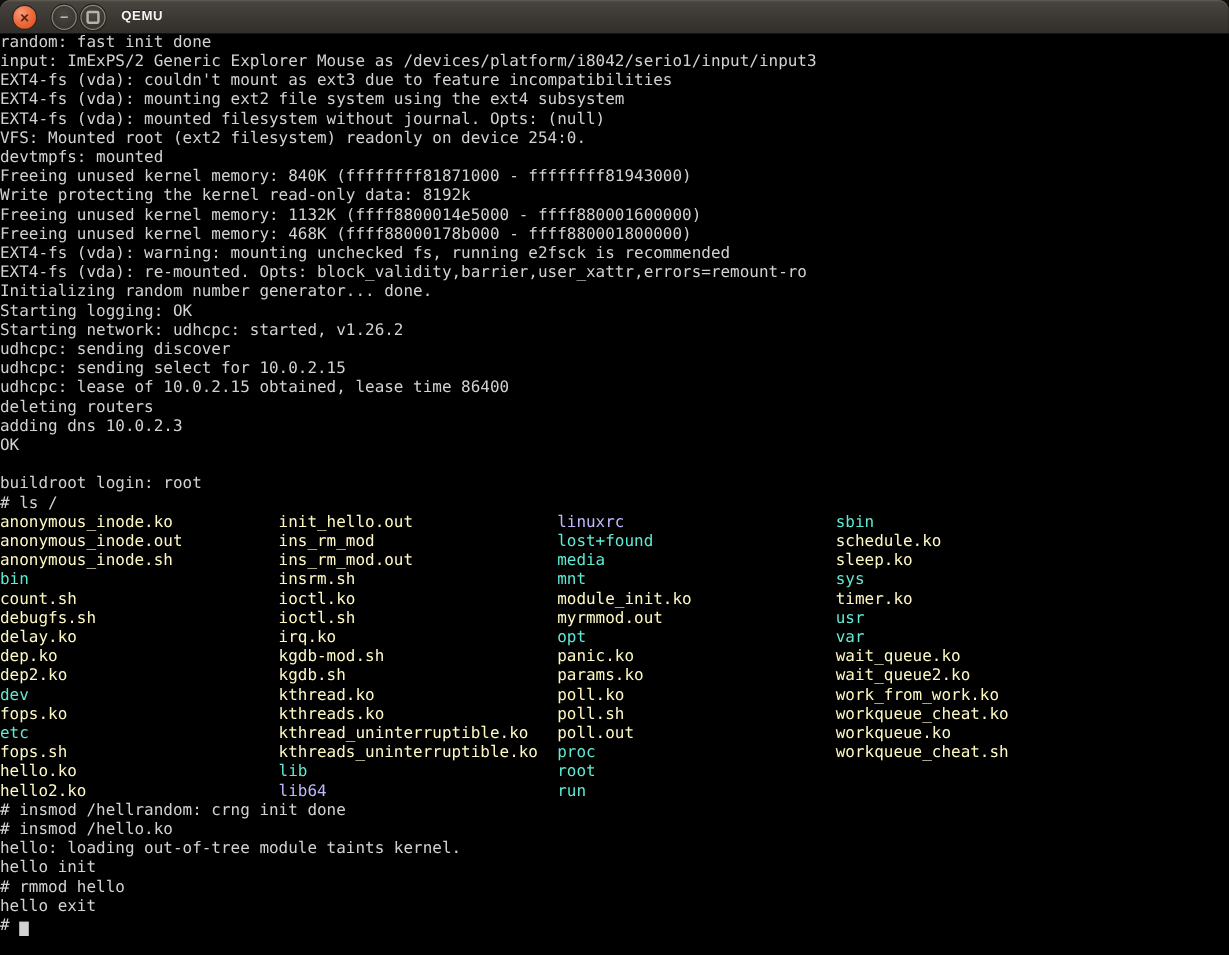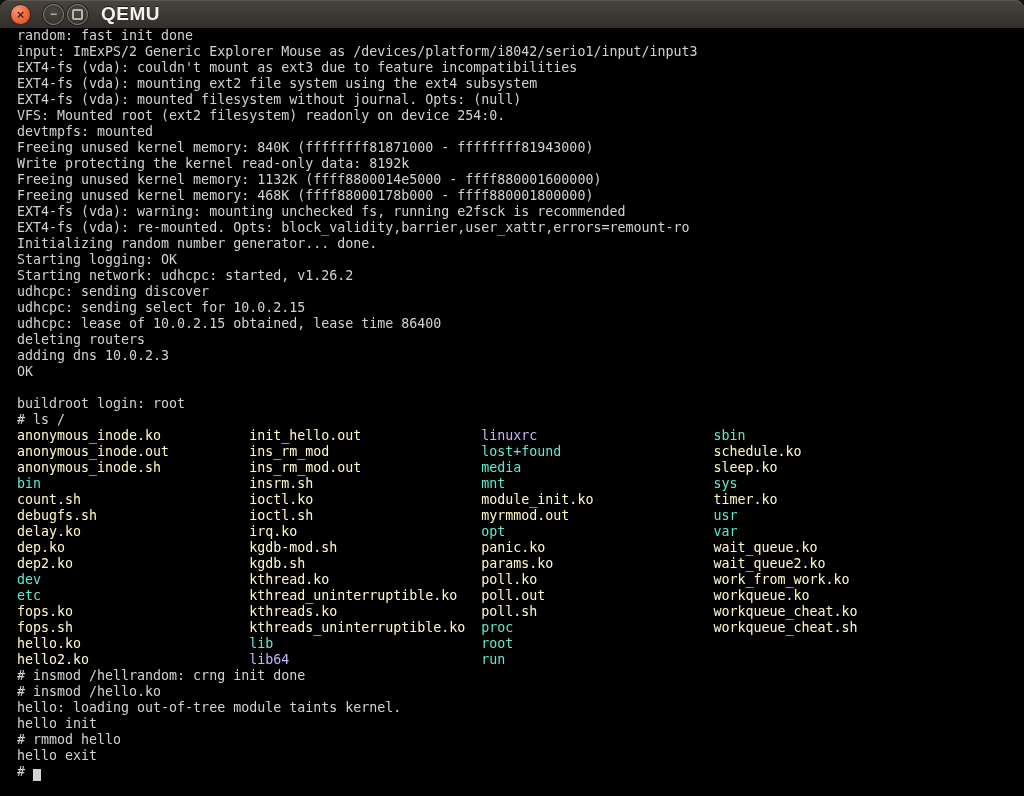--- a/index.html
+++ b/index.html
@@ -47,37 +47,37 @@
   .ctrl.min { margin-left: 12px; font-size: 12px; font-weight: bold; line-height: 1; }
   .ctrl.max { margin-left: 3px; }
   .max-square {
     width: 7px; height: 7px;
     border: 2px solid #b9b4aa;
     border-radius: 2px;
   }
   .title {
     margin-left: 13px;
     color: #f5f3f0;
-    font-size: 19px;
+    font-size: 11px;
     font-weight: bold;
     letter-spacing: 0.5px;
     text-shadow: 0 -1px 0 rgba(0,0,0,0.55);
   }
   
   .terminal {
     position: absolute; top: 28px; left: 0;
     width: 1024px; height: 768px;
     background: #000000;
     overflow: hidden;
     font-family: "DejaVu Sans Mono", monospace;
     font-size: 13.3px;
     line-height: 16px;
     color: #d2d2d2;
   }
-  .line { height: 16px; white-space: pre; padding-left: 17px; }
+  .line { height: 16px; white-space: pre; }
   .colw { display: inline-block; width: 29ch; }
   .c-file { color: #fef9c3; }
   .c-dir  { color: #5eead4; }
   .c-link { color: #c4b5fd; }
   .cursor {
     display: inline-block;
     width: 1ch; height: 12px;
     background: #d2d2d2;
     vertical-align: -5px;
   }
@@ -129,22 +129,22 @@
         <div class="line"><span class="colw c-file">anonymous_inode.ko</span><span class="colw c-file">init_hello.out</span><span class="colw c-link">linuxrc</span><span class="c-dir">sbin</span></div>
         <div class="line"><span class="colw c-file">anonymous_inode.out</span><span class="colw c-file">ins_rm_mod</span><span class="colw c-dir">lost+found</span><span class="c-file">schedule.ko</span></div>
         <div class="line"><span class="colw c-file">anonymous_inode.sh</span><span class="colw c-file">ins_rm_mod.out</span><span class="colw c-dir">media</span><span class="c-file">sleep.ko</span></div>
         <div class="line"><span class="colw c-dir">bin</span><span class="colw c-file">insrm.sh</span><span class="colw c-dir">mnt</span><span class="c-dir">sys</span></div>
         <div class="line"><span class="colw c-file">count.sh</span><span class="colw c-file">ioctl.ko</span><span class="colw c-file">module_init.ko</span><span class="c-file">timer.ko</span></div>
         <div class="line"><span class="colw c-file">debugfs.sh</span><span class="colw c-file">ioctl.sh</span><span class="colw c-file">myrmmod.out</span><span class="c-dir">usr</span></div>
         <div class="line"><span class="colw c-file">delay.ko</span><span class="colw c-file">irq.ko</span><span class="colw c-dir">opt</span><span class="c-dir">var</span></div>
         <div class="line"><span class="colw c-file">dep.ko</span><span class="colw c-file">kgdb-mod.sh</span><span class="colw c-file">panic.ko</span><span class="c-file">wait_queue.ko</span></div>
         <div class="line"><span class="colw c-file">dep2.ko</span><span class="colw c-file">kgdb.sh</span><span class="colw c-file">params.ko</span><span class="c-file">wait_queue2.ko</span></div>
         <div class="line"><span class="colw c-dir">dev</span><span class="colw c-file">kthread.ko</span><span class="colw c-file">poll.ko</span><span class="c-file">work_from_work.ko</span></div>
+        <div class="line"><span class="colw c-file">fops.ko</span><span class="colw c-file">kthreads.ko</span><span class="colw c-file">poll.sh</span><span class="c-file">workqueue_cheat.ko</span></div>
         <div class="line"><span class="colw c-dir">etc</span><span class="colw c-file">kthread_uninterruptible.ko</span><span class="colw c-file">poll.out</span><span class="c-file">workqueue.ko</span></div>
-        <div class="line"><span class="colw c-file">fops.ko</span><span class="colw c-file">kthreads.ko</span><span class="colw c-file">poll.sh</span><span class="c-file">workqueue_cheat.ko</span></div>
         <div class="line"><span class="colw c-file">fops.sh</span><span class="colw c-file">kthreads_uninterruptible.ko</span><span class="colw c-dir">proc</span><span class="c-file">workqueue_cheat.sh</span></div>
         <div class="line"><span class="colw c-file">hello.ko</span><span class="colw c-dir">lib</span><span class="colw c-dir">root</span></div>
         <div class="line"><span class="colw c-file">hello2.ko</span><span class="colw c-link">lib64</span><span class="colw c-dir">run</span></div>
         <div class="line"># insmod /hellrandom: crng init done</div>
         <div class="line"># insmod /hello.ko</div>
         <div class="line">hello: loading out-of-tree module taints kernel.</div>
         <div class="line">hello init</div>
         <div class="line"># rmmod hello</div>
         <div class="line">hello exit</div>
         <div class="line"># <span class="cursor"></span></div>

